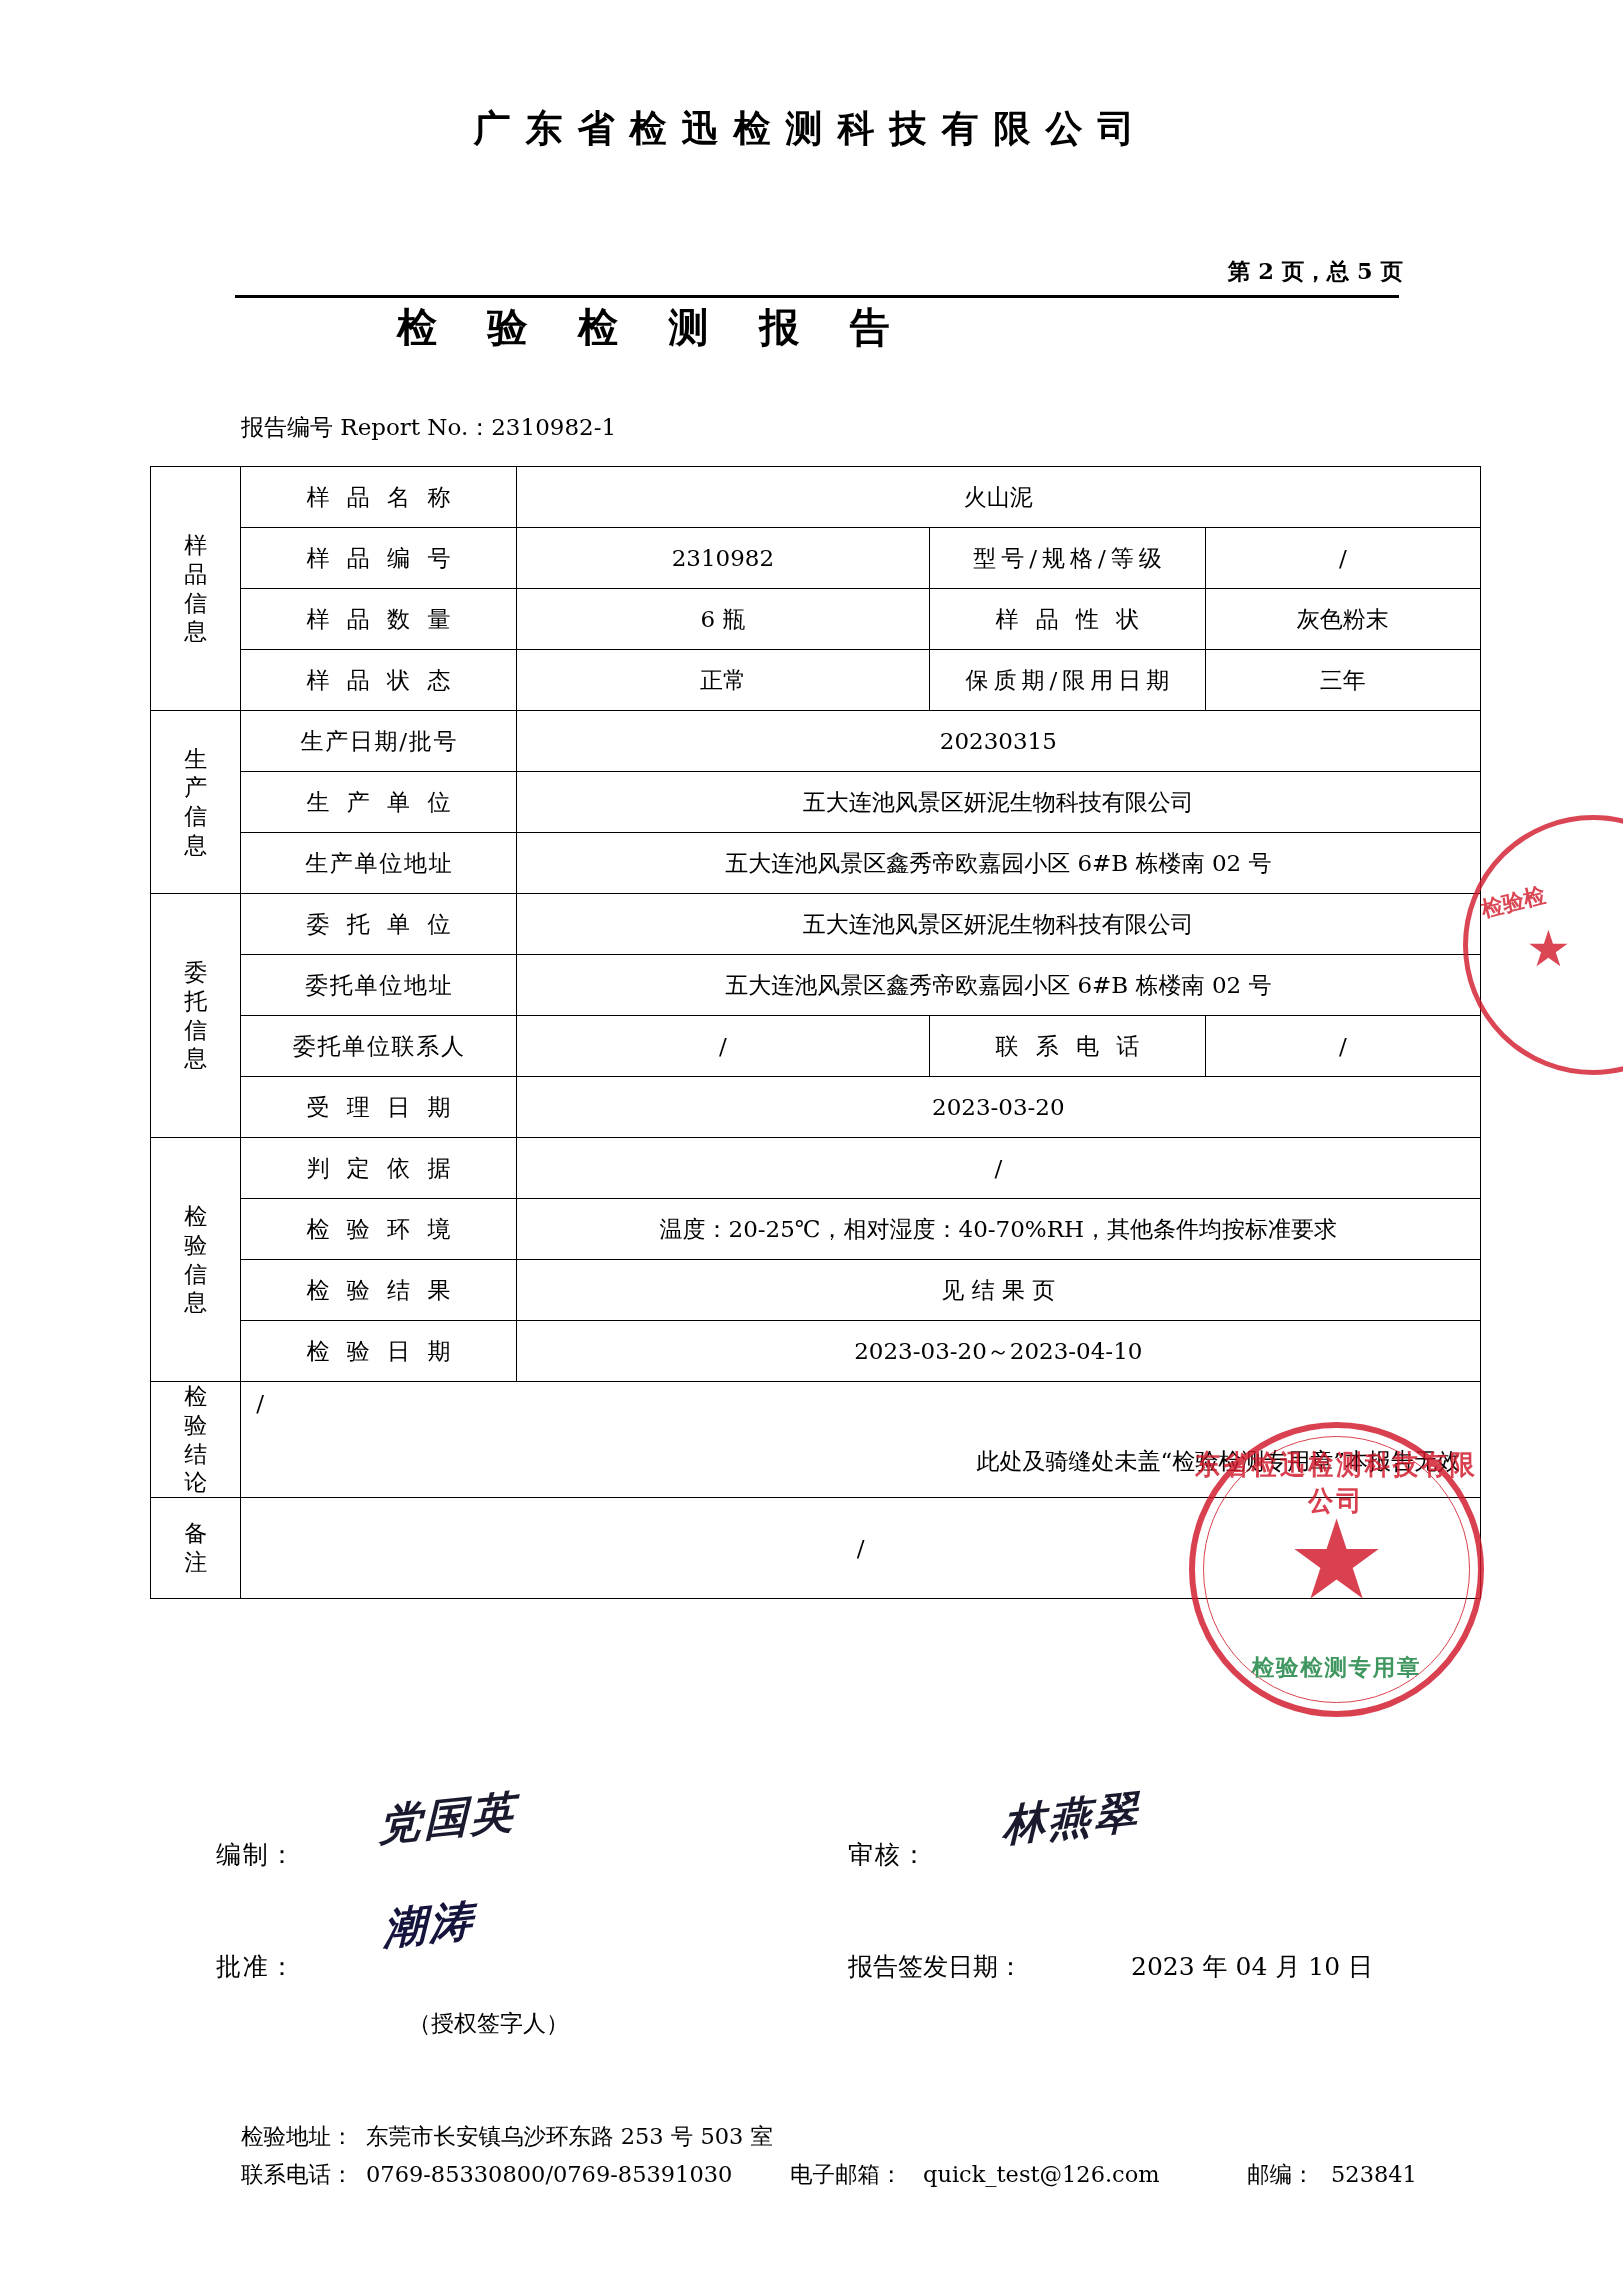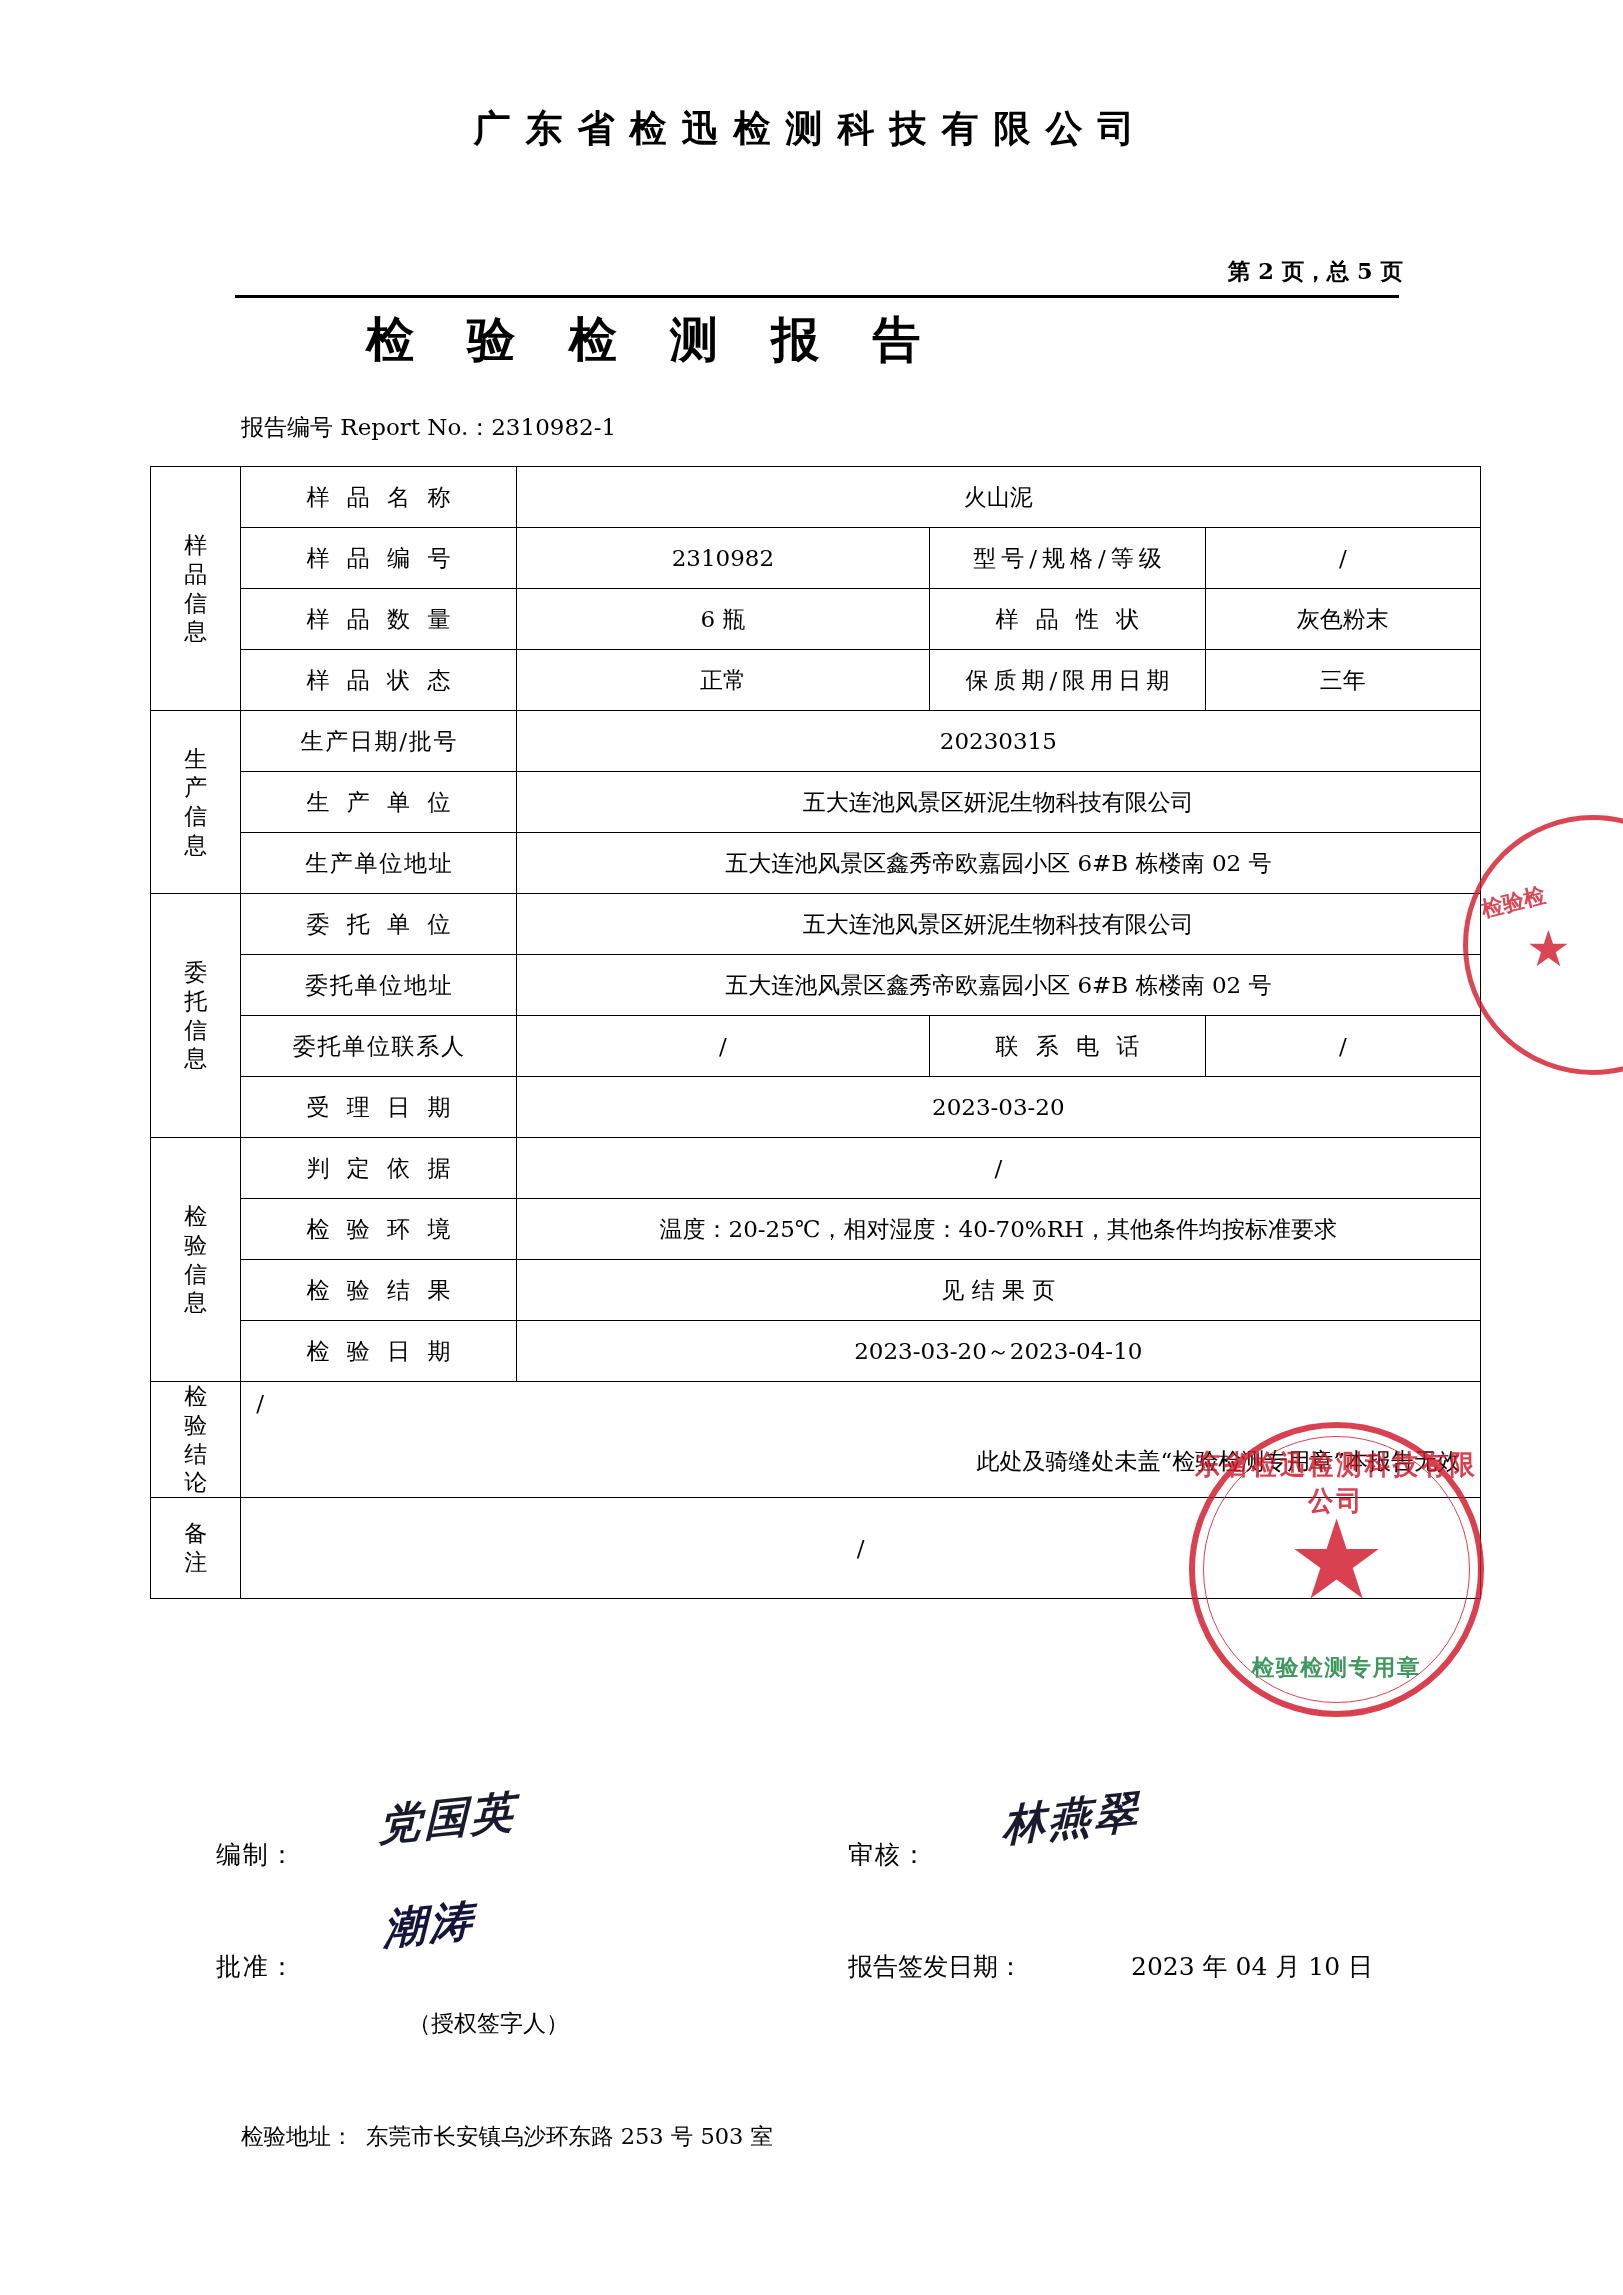--- a/index.html
+++ b/index.html
@@ -54,24 +54,24 @@
   }
   .hdr-rule {
     position: absolute;
     left: 235px; top: 295px;
     width: 1164px;
     height: 2.5px;
     background: #000;
   }
   .doc-title {
     position: absolute;
-    left: 0; top: 308px;
+    left: 0; top: 300px;
     width: 1305px;
     text-align: center;
-    font-size: 48px;
+    font-size: 40px;
     letter-spacing: 18.3px;
     font-weight: 700;
     font-family: "DejaVu Serif", serif;
   }
   .report-no {
     position: absolute;
     left: 241px; top: 412px;
     font-size: 23px;
     font-family: "DejaVu Serif", serif;
   }
@@ -411,16 +411,24 @@
   <div class="stamp-edge">
     <div class="e-text">检验检</div>
     <div class="e-star">★</div>
   </div>
 
   <div class="footer">
     <div class="row">
       <span class="f-left">检验地址：</span>
       <span class="f-left" style="left:125px">东莞市长安镇乌沙环东路 253 号 503 室</span>
     </div>
+    <div class="row">
+      <span class="f-left">联系电话：</span>
+      <span class="f-left" style="left:125px">0769-85330800/0769-85391030</span>
+      <span class="f-mid">电子邮箱：</span>
+      <span class="f-mid" style="left:682px">quick_test@126.com</span>
+      <span class="f-right" style="left:1006px">邮编：</span>
+      <span class="f-right" style="left:1090px">523841</span>
+    </div>
   </div>
 
 </div>
 
 
 </body></html>

